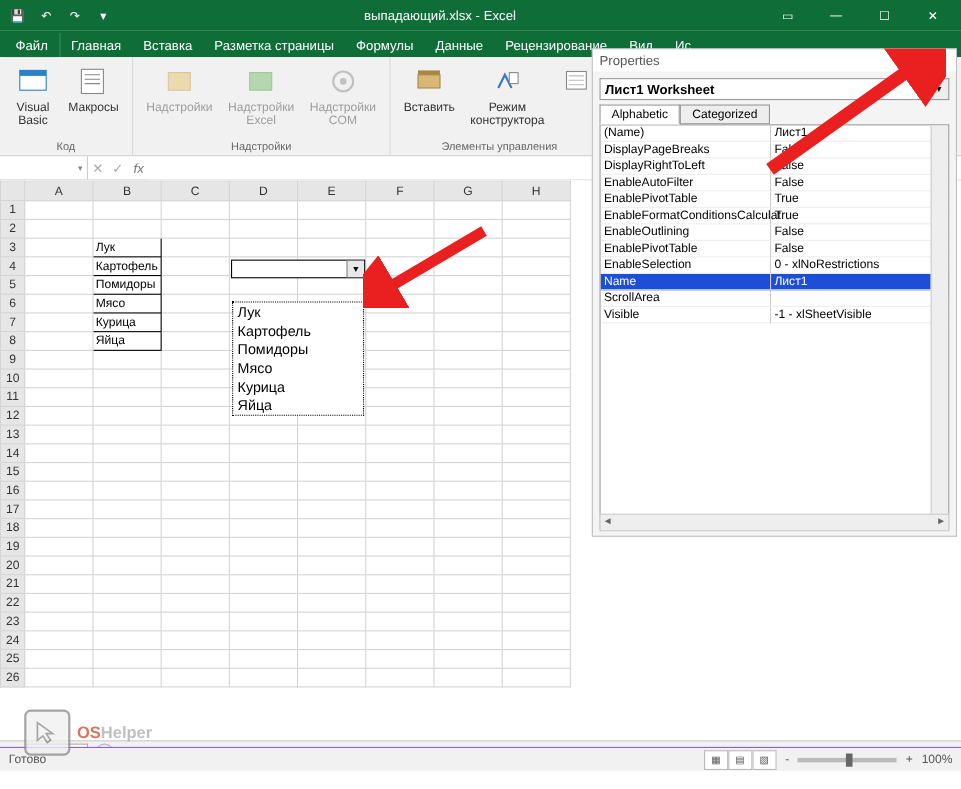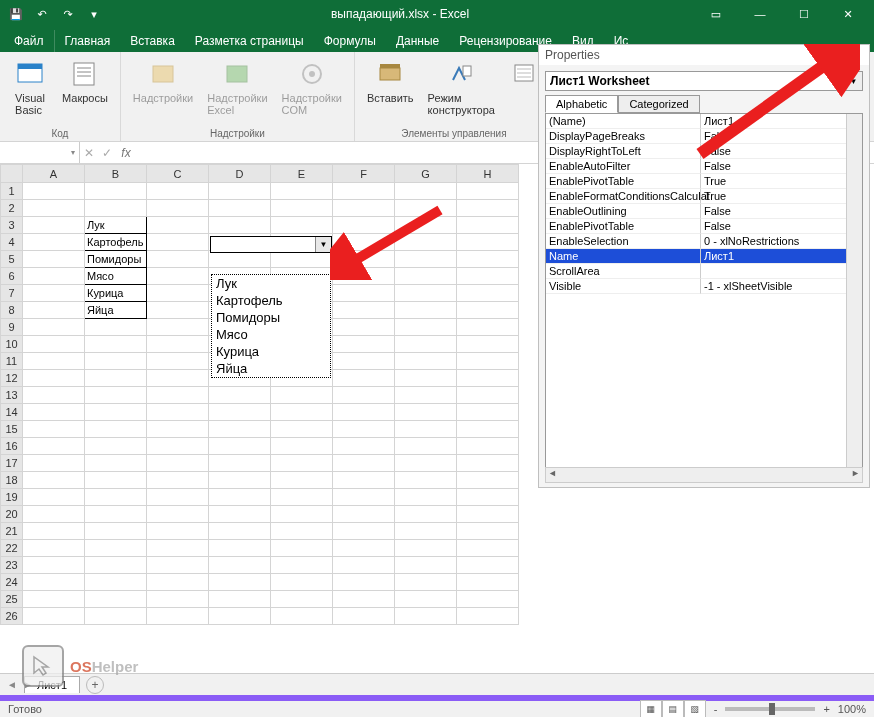--- a/index.html
+++ b/index.html
@@ -18,21 +18,21 @@
 .tab { padding: 4px 10px; color: #fff; font-size: 12px; cursor: pointer; white-space: nowrap; }
 .tab.file { background: #0f6e38; color:#fff; border-right:1px solid rgba(255,255,255,.2);}
 
 
 .ribbon { height: 90px; background: #f1f1f1; border-bottom: 1px solid #d4d4d4; display: flex; position:relative;}
 .rgroup { border-right: 1px solid #d9d9d9; padding: 4px 8px 2px; display: flex; flex-direction: column; justify-content: space-between; align-items: center; }
 .rgroup-items { display: flex; gap: 6px; align-items: flex-start; }
 .rbtn { display: flex; flex-direction: column; align-items: center; gap: 2px; padding: 2px 4px; cursor: pointer; min-width:44px; }
 .rbtn.disabled { opacity: .45; cursor: default; }
 .rbtn-icon { width: 32px; height: 32px; display: flex; align-items: center; justify-content: center; }
-.rbtn-label { font-size: 11px; text-align: left; line-height: 1.1; color: #333; }
+.rbtn-label { font-size: 11px; text-align: center; line-height: 1.1; color: #333; }
 .rgroup-title { font-size: 10px; color: #666; text-align: center; padding-top:2px;}
 
 
 .fbar { height: 22px; border-bottom: 1px solid #d4d4d4; display: flex; align-items: center; background: #fff; }
 .namebox { width: 80px; border-right: 1px solid #ccc; height: 100%; display:flex; align-items:center; padding-left:6px; color:#666;}
 .fx-btn { width: 20px; text-align: center; font-style: italic; color: #777; padding:0 4px;}
 .fx-cancel, .fx-ok { width:18px; text-align:center; color:#aaa;}
 .formula-input { flex: 1; border: none; outline: none; padding-left: 6px; height:100%; }
 
 
@@ -69,21 +69,21 @@
 .props-pscroll { position:absolute; right:6px; bottom:4px; left:6px; height:16px; background:#eee; border:1px solid #ccc;}
 
 
 .sheetbar { position:absolute; bottom:22px; left:0; right:0; height:22px; background:#f1f1f1; border-top:1px solid #ccc; display:flex; align-items:center; padding-left:24px; gap:2px;}
 .sheettab { border:1px solid #aaa; border-bottom:none; padding:2px 12px; background:#fff; font-size:11px;}
 .sheet-add { width:18px; height:18px; border:1px solid #bbb; border-radius:9px; display:flex; align-items:center; justify-content:center; margin-left:4px; font-size:12px; color:#666;}
 .sheet-nav { position:absolute; left:4px; display:flex; gap:0;}
 .sheet-nav span{ padding:0 3px; color:#888; font-size:10px;}
 
 
-.status { position:absolute; bottom:0; left:0; right:0; height:22px; background:#f1f1f1; border-top:6px solid #8b5cf6; display:flex; align-items:center; padding:0 8px; font-size:11px; color:#555;}
+.status { position:absolute; bottom:16px; left:0; right:0; height:22px; background:#f1f1f1; border-top:1px solid #8b5cf6; display:flex; align-items:center; padding:0 8px; font-size:11px; color:#555;}
 .status-right { margin-left:auto; display:flex; align-items:center; gap:8px;}
 .view-btns { display:flex; }
 .view-btn { width:22px; height:18px; border:1px solid #bbb; display:flex; align-items:center; justify-content:center; font-size:9px; background:#fff;}
 .zoom-slider { width:90px; height:4px; background:#bbb; position:relative;}
 .zoom-thumb { position:absolute; left:44px; top:-4px; width:6px; height:12px; background:#666;}
 
 
 .arrow { position:absolute; pointer-events:none; z-index:20;}
 
 

